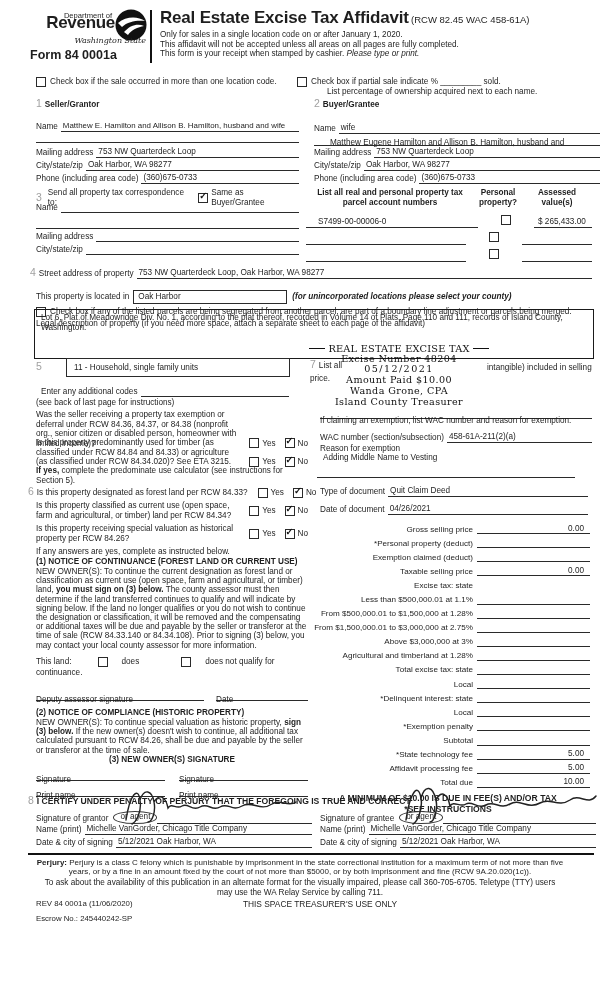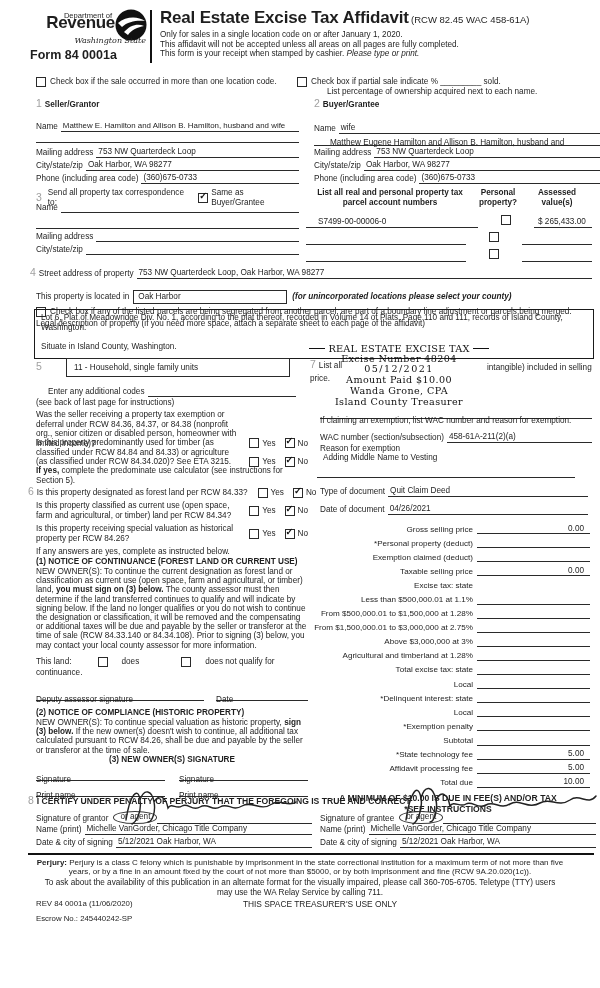--- a/index.html
+++ b/index.html
@@ -182,21 +182,20 @@
       <span class="bdit" style="padding-left:5px;">(for unincorporated locations please select your county)</span>
     </div>
     <div style="display:flex;gap:4px;align-items:center;margin-top:3px;margin-left:6px;">
       <span class="cb"></span>
       <span>Check box if any of the listed parcels are being segregated from another parcel, are part of a boundary line adjustment or parcels being merged.</span>
     </div>
     <div style="margin-top:2px;margin-left:6px;">Legal description of property (if you need more space, attach a separate sheet to each page of the affidavit)</div>
   </div>
   <div class="legalbox abs" style="left:34px;top:309px;width:546px;height:42px;">
     <div>Lot 6, Plat of Meadowridge Div. No. 1, according to the plat thereof, recorded in Volume 14 of Plats, Page 110 and 111, records of Island County, Washington.</div>
-    <div style="margin-top:10px;">Situate in Island County, Washington.</div>
   </div>
 
   <div class="stamp abs" style="left:306px;top:344px;width:186px;">
     <div class="strow">
       <span class="stline"></span>
       <span>REAL ESTATE EXCISE TAX</span>
       <span class="stline"></span>
     </div>
     <div class="stl">Excise Number 48204</div>
     <div class="stl" style="letter-spacing:1.4px;">05/12/2021</div>
@@ -207,21 +206,21 @@
 
   <span class="abs" style="left:310px;top:360px;"><span class="secnum">7</span><span>List all</span></span>
   <span class="abs" style="left:487px;top:363px;">intangible) included in selling</span>
   <span class="abs" style="left:310px;top:374px;">price.</span>
 
   <div class="abs" style="left:36px;top:358px;width:272px;height:126px;">
     <span class="secnum abs" style="left:0;top:4px;">5</span>
     <div class="abs" style="left:30px;top:0;width:222px;height:17px;border:1px solid #2a2a2a;display:flex;align-items:center;">
       <span style="padding-left:7px;">11 - Household, single family units</span>
     </div>
-    <div class="row abs" style="left:12px;top:29px;width:248px;align-items:center;">
+    <div class="row abs" style="left:5px;top:29px;width:248px;align-items:center;">
       <span class="lbl">Enter any additional codes</span>
       <span class="fill"></span>
     </div>
     <div class="abs" style="left:0;top:40px;">(see back of last page for instructions)</div>
     <div class="abs row" style="left:0;top:52px;width:272px;">
       <span class="qtext">Was the seller receiving a property tax exemption or deferral under RCW 84.36, 84.37, or 84.38 (nonprofit org., senior citizen or disabled person, homeowner with limited income)?</span>
       <span class="yn">
         <span class="cb"></span>
           <span>Yes</span>
         <span class="cb checked"></span>

